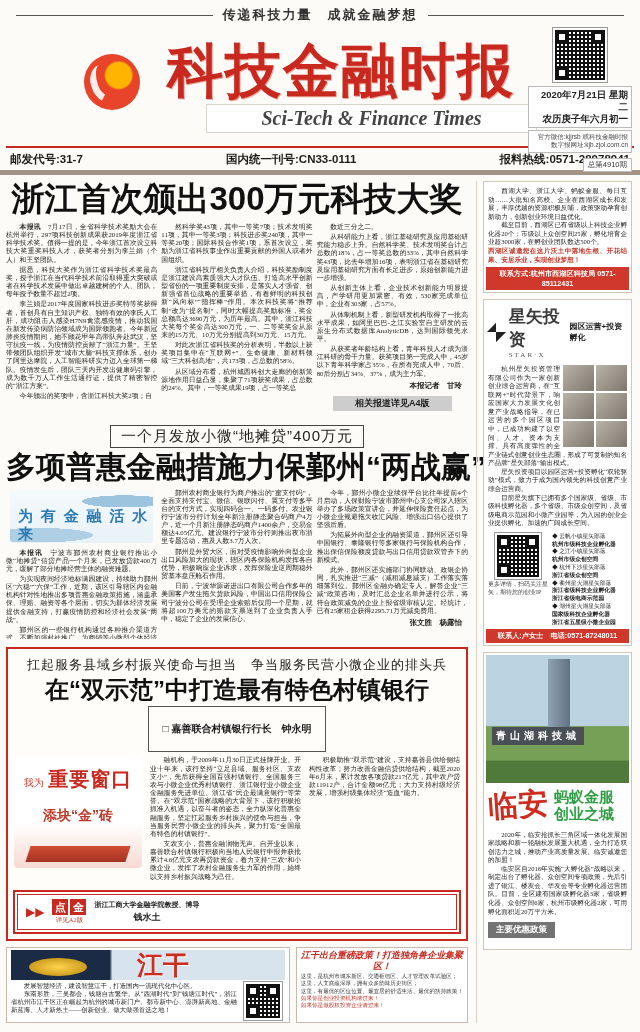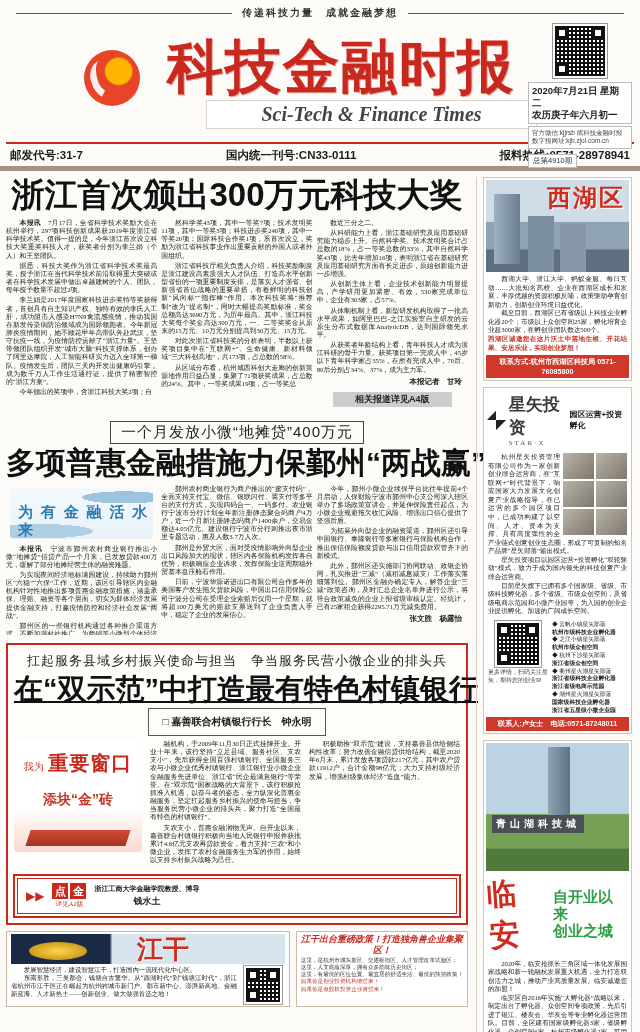--- a/index.html
+++ b/index.html
@@ -4,38 +4,38 @@
 <style>
   * { margin:0; padding:0; box-sizing:border-box; }
   html,body { background:#e9e6de; }
   body { font-family:"Liberation Serif", serif; color:#1c1c1c; }
   .page { position:relative; width:640px; height:1032px; margin:0 auto;
           background:#fcfbf7; overflow:hidden; padding:0 6px; }
 
   
   .slogan-row { display:flex; align-items:center; padding:6px 10px 2px; }
   .slogan-row .rule { flex:1; border-top:1px solid #555; }
-  .slogan { font-size:10px; font-weight:bold; color:#333; padding:0 10px;
+  .slogan { font-size:13px; font-weight:bold; color:#333; padding:0 10px;
             font-family:Liberation Mono, monospace; letter-spacing:2px; }
   .masthead { position:relative; height:118px; }
   .logo { position:absolute; left:78px; top:28px; width:56px; height:56px;
           border-radius:50%;
           background:radial-gradient(circle at 62% 38%, #ffb400 0 26%, #e8442a 30% 100%); }
   .logo::after { content:""; position:absolute; left:7px; top:9px; width:26px; height:34px;
           border-left:7px solid #fff; border-bottom:7px solid #ffffff00;
           border-radius:50% 0 0 60%; transform:rotate(-18deg); opacity:.9; }
   .paper-title { position:absolute; left:140px; top:8px; width:390px; text-align:center;
           font-size:56px; font-weight:900; color:#c8281e; letter-spacing:2px;
           font-family:"DejaVu Serif", serif; transform:scaleY(1.05);
           text-shadow:1px 1px 0 #e7a79d; white-space:nowrap; }
   .paper-sub { position:absolute; left:200px; top:78px; width:331px; text-align:center;
           font-style:italic; font-weight:bold; font-size:20px; color:#444;
           border:1px solid #d8d4cc; background:#fff; padding:2px 0;
           font-family:"Liberation Serif", serif; }
-  .mast-right { position:absolute; right:2px; top:2px; width:104px; font-family:"Liberation Sans", sans-serif; }
+  .mast-right { position:absolute; right:2px; top:2px; width:104px; font-family:"Liberation Sans", sans-serif;text-align:right; }
   .qr { position:relative; width:54px; height:54px; margin:0 auto; border:2px solid #fff; outline:1px solid #999;
         background:
           repeating-linear-gradient(0deg, #111 0 2px, transparent 2px 4px),
           repeating-linear-gradient(90deg, #111 0 2px, #fff 2px 4px); }
   .qr i { position:absolute; width:12px; height:12px; border:3px solid #111; background:#fff; }
   .qr i.tl{ left:1px; top:1px; } .qr i.tr{ right:1px; top:1px; } .qr i.bl{ left:1px; bottom:1px; }
   .date-box { margin-top:4px; border:1px solid #bbb; background:#fff; padding:2px 3px;
               font-size:9.5px; font-weight:bold; color:#222; line-height:1.25; }
   .meta-box { margin-top:2px; border:1px solid #bbb; background:#fff; padding:2px 3px;
               font-size:6.5px; color:#444; line-height:1.3; }
@@ -50,21 +50,21 @@
   
   .content { display:flex; gap:8px; padding-top:6px; }
   .main-col { width:462px; }
   .side-col { width:156px; border-left:1px solid #d8d2c6; padding-left:6px; }
 
   
   .kicker { width:fit-content; margin:2px auto; border:1px solid #444; padding:1px 10px;
             font-size:15px; letter-spacing:1px; font-family:"Liberation Sans", sans-serif; color:#222; }
   .headline { text-align:center; font-weight:900; color:#111; line-height:1.12;
               font-family:"Liberation Sans", sans-serif; white-space:nowrap; }
-  .h1 { font-size:33px; } .h2 { font-size:30px; } .h3 { font-size:29px;text-decoration:underline; }
+  .h1 { font-size:33px; } .h2 { font-size:30px; } .h3 { font-size:24px; }
   .cols { display:flex; gap:4px; margin-top:5px; }
   .col { flex:1; font-size:6.8px; line-height:1.2; text-align:justify; overflow:hidden; color:#222; }
   .col p { text-indent:2em; margin-bottom:2px; }
   .col b.lead { font-family:"Liberation Sans", sans-serif; }
   .a1 .col { height:194px; }
   .a2 .col { height:150px; }
   .byline { text-align:right; font-weight:bold; font-size:7.5px; padding-right:6px; margin-top:3px; }
   .related-bar { width:fit-content; margin:6px auto 0; background:#cdcdcd; color:#222;
                  font-size:9px; font-weight:bold; padding:2px 22px; font-family:"Liberation Sans", sans-serif; }
 
@@ -80,21 +80,21 @@
         background:linear-gradient(180deg, #fff 60%, #f7d9d2 100%); border-radius:4px;
         font-family:"Liberation Sans", sans-serif; position:relative; overflow:hidden; }
   .stamp-red .s1 { font-size:10px; color:#c0392b; }
   .stamp-red .s2 { font-size:20px; font-weight:900; color:#c8281e; letter-spacing:1px; }
   .stamp-red .s3 { font-size:14px; font-weight:bold; color:#c0392b; margin-top:14px; }
   .stamp-red::after { content:""; position:absolute; left:14px; bottom:6px; width:100px; height:16px;
         background:linear-gradient(#d24b33, #a33322); transform:skewX(-18deg); }
 
   
   .red-box { border:2px solid #c8281e; margin-top:8px; padding:4px 6px 6px; background:#fffdfa; }
-  .byline-box { width:fit-content; margin:3px auto; border:1px solid #555; padding:6px 14px;
+  .byline-box { width:fit-content; margin:3px auto; border:1px solid #555; padding:15px 14px;
                 font-size:10px; font-weight:bold; font-family:"Liberation Sans", sans-serif; }
   .a3-body { display:flex; gap:8px; margin-top:4px; }
   .a3-body .col { height:128px; }
 
   
   .dianjin { border:1px solid #c8281e; outline:2px solid #c8281e; outline-offset:2px;
              margin:10px 3px 3px; display:flex; align-items:center; padding:4px 8px; gap:8px; background:#fff; }
   .dj-arrow { color:#c8281e; font-size:12px; font-family:"DejaVu Sans", sans-serif; }
   .dj-label { text-align:center; }
   .dj-label .boxes { display:flex; gap:2px; justify-content:center; }
@@ -337,29 +337,26 @@
 
           </div>
 
         </div>
       </div>
     </div>
 
     <div class="side-col">
 
       <div class="ad">
-        <div class="xh-photo">
-          <span class="xh-title">西湖区</span>
-        </div>
         <div class="side-text">
           <p>西湖大学、浙江大学、蚂蚁金服、每日互动……大批知名高校、企业在西湖区成长和发展，丰厚优越的资源积极反哺，政策驱动孕育创新动力，创新创业环境日益优化。</p>
           <p>截至目前，西湖区已有省级以上科技企业孵化器20个；市级以上众创空间25家，孵化培育企业超3000家，在孵创业团队数达500个。</p>
           <p class="hl">西湖区诚邀您在这片沃土中落地生根、开花结果、安居乐业，实现创业梦想！</p>
         </div>
-        <div class="contact-bar">联系方式:杭州市西湖区科技局 0571-76085800</div>
+        <div class="contact-bar">联系方式:杭州市西湖区科技局 0571-85112431</div>
       </div>
 
       <div class="ad">
         <div class="sx-logo">
           <span class="sx-mark"></span>
           <span>
             <span class="sx-name">星矢投资</span>
             <div class="sx-sub">STAR·X</div>
           </span>
           <span class="sx-tag">园区运营+投资孵化</span>
@@ -404,21 +401,21 @@
         <div class="contact-bar">联系人:卢女士　电话:0571-87248011</div>
       </div>
 
       <div class="ad">
         <div class="la-photo">
           <span class="la-sign">青山湖科技城</span>
         </div>
         <div class="la-title-row">
           <span class="la-name">临安</span>
           <span class="la-subs">
-            <div>自开业以来</div>
+            <div>蚂蚁金服</div>
             <div>创业之城</div>
           </span>
         </div>
         <div class="side-text">
           <p>2020年，临安抢抓长三角区域一体化发展国家战略和新一轮融杭发展重大机遇，全力打造双创活力之城，推动产业高质量发展。临安诚邀您的加盟！</p>
           <p>临安区自2016年实施“大孵化器”战略以来，制定出台了孵化器、众创空间专项政策，先后引进了银江、楼友会、华友会等专业孵化器运营团队。目前，全区建有国家级孵化器3家，省级孵化器、众创空间6家，杭州市级孵化器2家，可用孵化面积近20万平方米。</p>
         </div>
         <div class="la-label">主要优惠政策</div>
         <div class="side-text">
           

